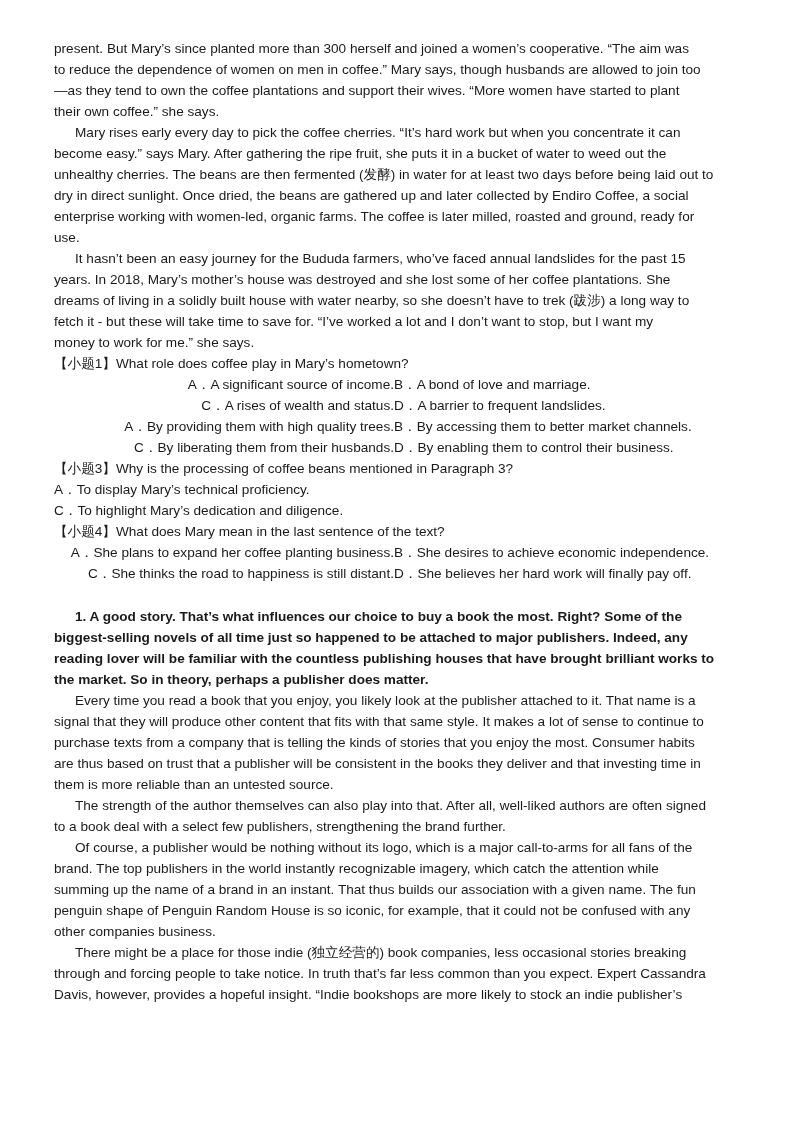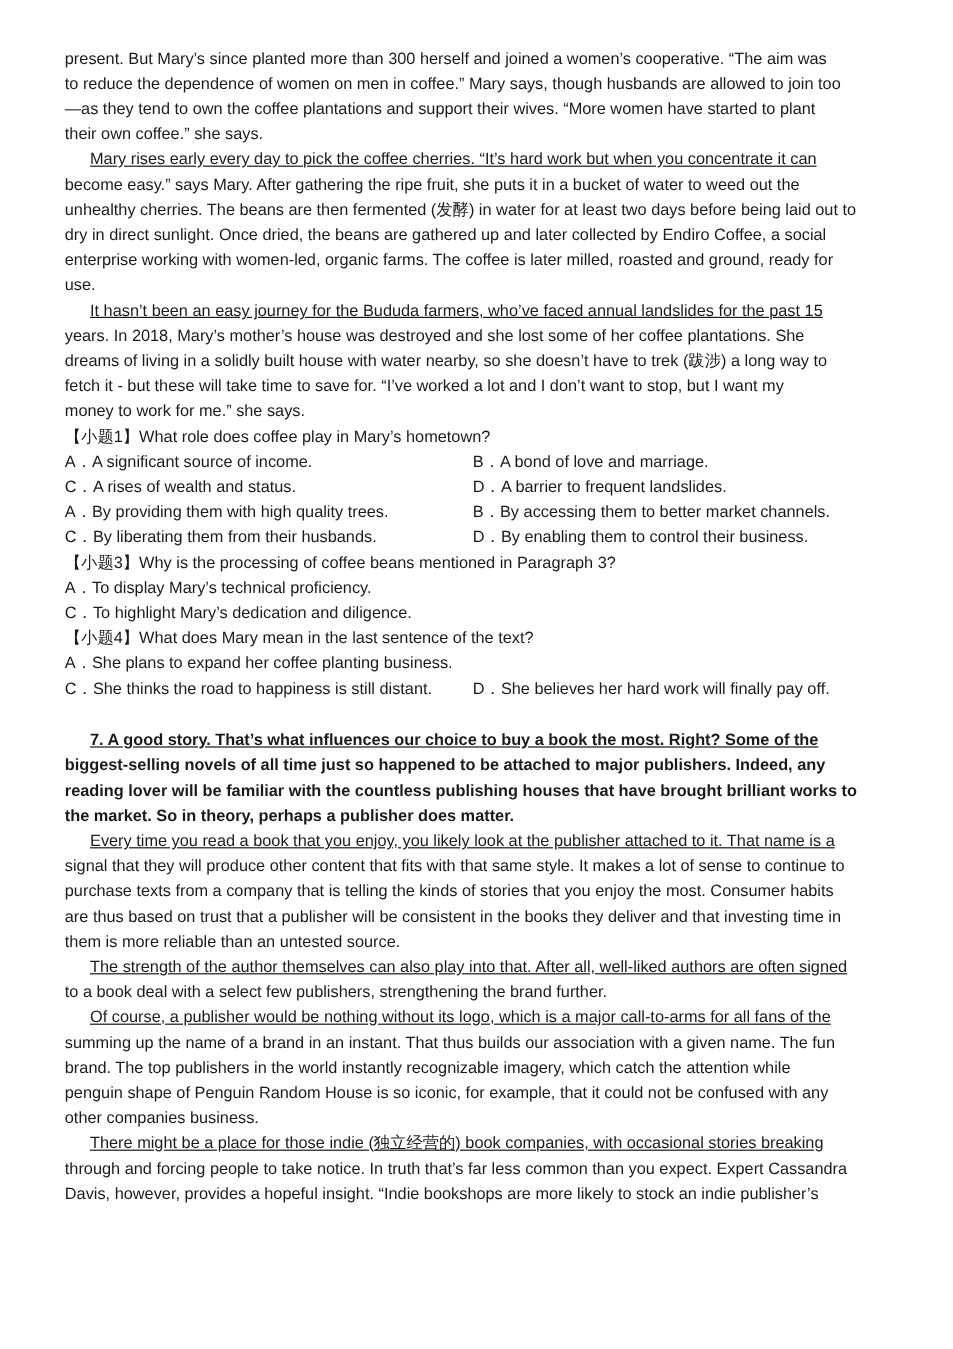--- a/index.html
+++ b/index.html
@@ -3,23 +3,23 @@
 <meta charset="utf-8">
 <style>
   html, body { margin: 0; padding: 0; background: #ffffff; }
   body { width: 794px; height: 1124px; overflow: hidden; position: relative; }
   .page {
     position: absolute; left: 54px; top: 38px; width: 690px;
     font-family: "Liberation Sans", "DejaVu Sans", sans-serif;
     font-size: 13.6px; line-height: 21px; color: #1a1a1a;
   }
   .line { white-space: nowrap; height: 21px; }
-  .indent { padding-left: 21px; text-decoration: underline; }
+  .indent { padding-left: 21px; }
   .bold { font-weight: bold; }
-  .opts { display: flex; height: 21px; white-space: nowrap; }
+  .opts { display: flex; height: 21px; white-space: nowrap; text-align: right; }
   .opts .col1 { width: 340px; }
   .gap { height: 22px; }
 </style>
 </head>
 <body>
 
 <div class="page">
 
   <div>
     <div class="line">present. But Mary’s since planted more than 300 herself and joined a women’s cooperative.  “The aim was</div>
@@ -69,51 +69,52 @@
   <div>
     <div class="line">【小题3】Why is the processing of coffee beans mentioned in Paragraph 3?</div>
     <div class="line">A．To display Mary’s technical proficiency.</div>
     <div class="line">C．To highlight Mary’s dedication and diligence.</div>
   </div>
 
   <div>
     <div class="line">【小题4】What does Mary mean in the last sentence of the text?</div>
     <div class="opts">
       <span class="col1">A．She plans to expand her coffee planting business.</span>
+      <span>B．She desires to achieve economic independence.</span>
     </div>
     <div class="opts">
       <span class="col1">C．She thinks the road to happiness is still distant.</span>
       <span>D．She believes her hard work will finally pay off.</span>
     </div>
   </div>
 
   <div class="gap"></div>
 
   <div class="bold">
-    <div class="line indent">7. A good story. That’s what influences our choice to buy a book the most. Right? Some of the</div>
+    <div class="line indent">1. A good story. That’s what influences our choice to buy a book the most. Right? Some of the</div>
     <div class="line">biggest-selling novels of all time just so happened to be attached to major publishers. Indeed, any</div>
     <div class="line">reading lover will be familiar with the countless publishing houses that have brought brilliant works to</div>
     <div class="line">the market. So in theory, perhaps a publisher does matter.</div>
   </div>
   <div>
     <div class="line indent">Every time you read a book that you enjoy, you likely look at the publisher attached to it. That name is a</div>
     <div class="line">signal that they will produce other content that fits with that same style. It makes a lot of sense to continue to</div>
     <div class="line">purchase texts from a company that is telling the kinds of stories that you enjoy the most. Consumer habits</div>
     <div class="line">are thus based on trust that a publisher will be consistent in the books they deliver and that investing time in</div>
     <div class="line">them is more reliable than an untested source.</div>
   </div>
   <div>
     <div class="line indent">The strength of the author themselves can also play into that. After all, well-liked authors are often signed</div>
     <div class="line">to a book deal with a select few publishers, strengthening the brand further.</div>
   </div>
   <div>
     <div class="line indent">Of course, a publisher would be nothing without its logo, which is a major call-to-arms for all fans of the</div>
+    <div class="line">brand. The top publishers in the world instantly recognizable imagery, which catch the attention while</div>
     <div class="line">summing up the name of a brand in an instant. That thus builds our association with a given name. The fun</div>
-    <div class="line">brand. The top publishers in the world instantly recognizable imagery, which catch the attention while</div>
     <div class="line">penguin shape of Penguin Random House is so iconic, for example, that it could not be confused with any</div>
     <div class="line">other companies business.</div>
   </div>
   <div>
-    <div class="line indent">There might be a place for those indie (独立经营的) book companies, with occasional stories breaking</div>
+    <div class="line indent">There might be a place for those indie (独立经营的) book companies, less occasional stories breaking</div>
     <div class="line">through and forcing people to take notice. In truth that’s far less common than you expect. Expert Cassandra</div>
     <div class="line">Davis, however, provides a hopeful insight.  “Indie bookshops are more likely to stock an indie publisher’s</div>
   </div>
 </div>
 
 </body></html>

